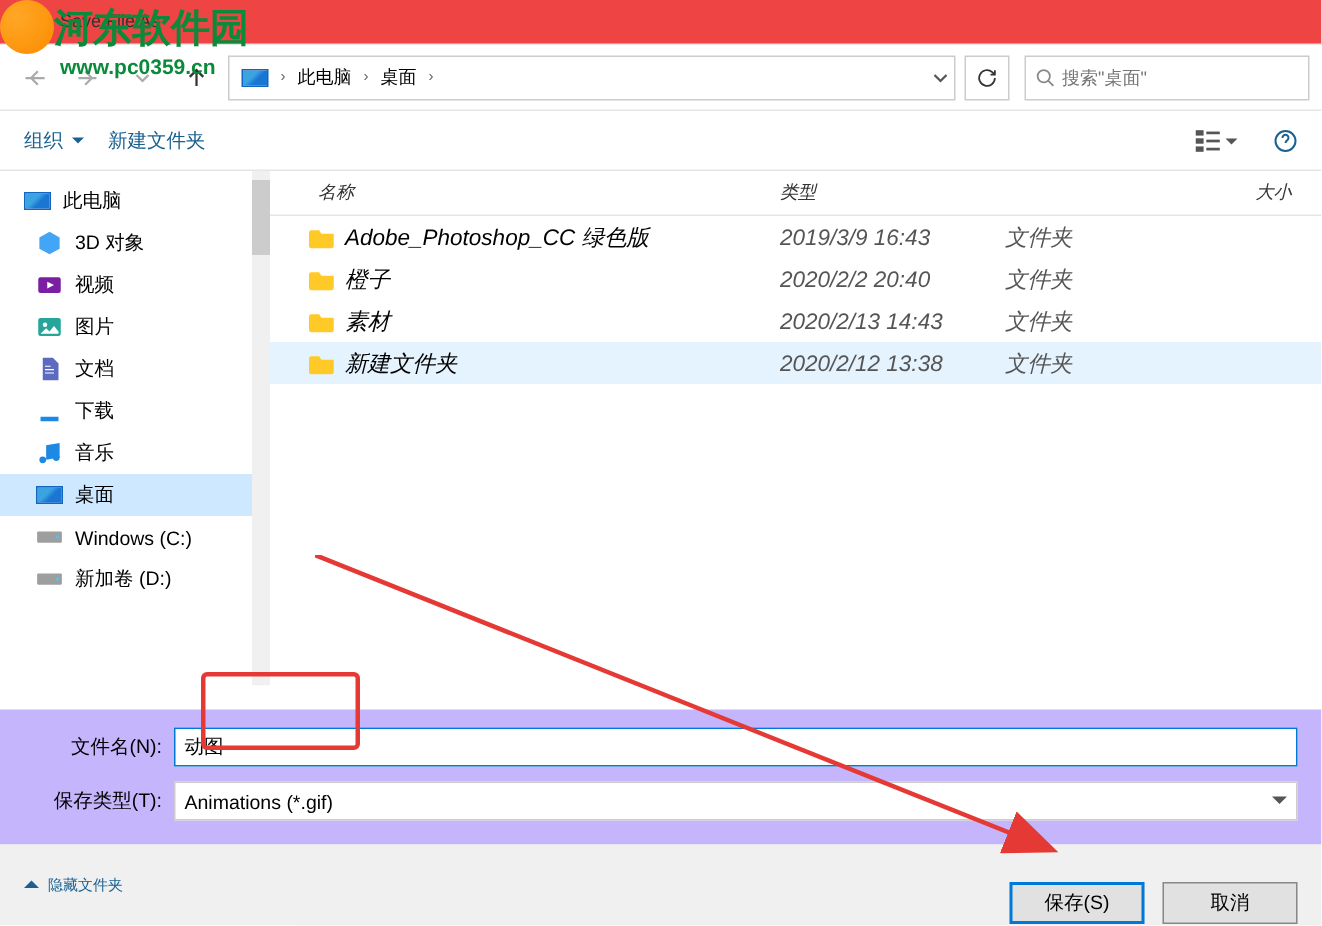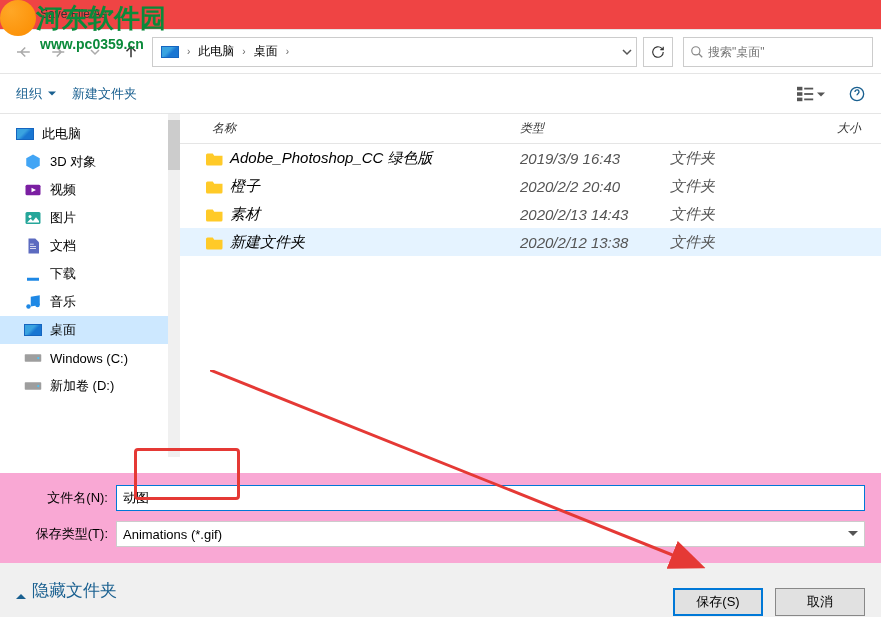--- a/index.html
+++ b/index.html
@@ -52,28 +52,28 @@
 .row.highlight { background: #e5f3ff; }
 .row .cell { padding: 0 10px; }
 .row .cell-name { width: 330px; display: flex; align-items: center; gap: 6px; }
 .row .cell-date { width: 150px; color: #555; }
 .row .cell-type { width: 150px; color: #555; }
 .folder-icon { width: 18px; height: 16px; }
 
 .bottom-scroll { position: absolute; bottom: 0; left: 197px; right: 0; height: 14px; background: #f0f0f0; display: flex; align-items: center; }
 .bottom-scroll .arrow { width: 14px; height: 14px; display: flex; align-items: center; justify-content: center; font-size: 9px; color: #888; }
 
-.form-area { position: absolute; left: 0; right: 0; bottom: 54px; height: 90px; background: #f9a8d4; padding: 12px 16px; }
+.form-area { position: absolute; left: 0; right: 0; bottom: 54px; height: 90px; background: #c4b5fd; padding: 12px 16px; }
 .frow { display: flex; align-items: center; margin-bottom: 10px; }
 .frow .lbl { width: 100px; text-align: right; font-size: 13px; padding-right: 8px; }
 .frow .finput { flex: 1; height: 26px; border: 1px solid #7a7a7a; padding: 0 6px; font-size: 13px; background: #fff; }
 .frow .fselect { flex: 1; height: 26px; border: 1px solid #ccc; padding: 0 6px; font-size: 13px; background: #fff; display: flex; align-items: center; justify-content: space-between; }
 
 .action-area { position: absolute; left: 0; right: 0; bottom: 0; height: 54px; background: #f0f0f0; display: flex; align-items: center; padding: 0 16px; }
-.action-area .hide-link { font-size: 17px; color: #1a6090; display: flex; align-items: flex-end; gap: 6px; flex: 1; }
+.action-area .hide-link { font-size: 10px; color: #1a6090; display: flex; align-items: center; gap: 6px; flex: 1; }
 .action-area .btn { min-width: 90px; height: 28px; border: 1px solid #888; background: #e1e1e1; font-size: 13px; display: flex; align-items: center; justify-content: center; margin-left: 12px; margin-top: 24px; }
 .action-area .btn.primary { border: 2px solid #0078d7; background: #e1e1e1; }
 
 .red-box { position: absolute; border: 3px solid #e53935; pointer-events: none; z-index: 99; }
 .red-box.b1 { left: 134px; top: 448px; width: 106px; height: 52px; border-radius: 4px; }
 
 .arrow-svg { position: absolute; z-index: 98; pointer-events: none; }
 
 .pc-icon { background: linear-gradient(135deg, #3aa3e0 40%, #1976d2 60%); width: 18px; height: 12px; border: 1px solid #1565c0; }
 </style>

